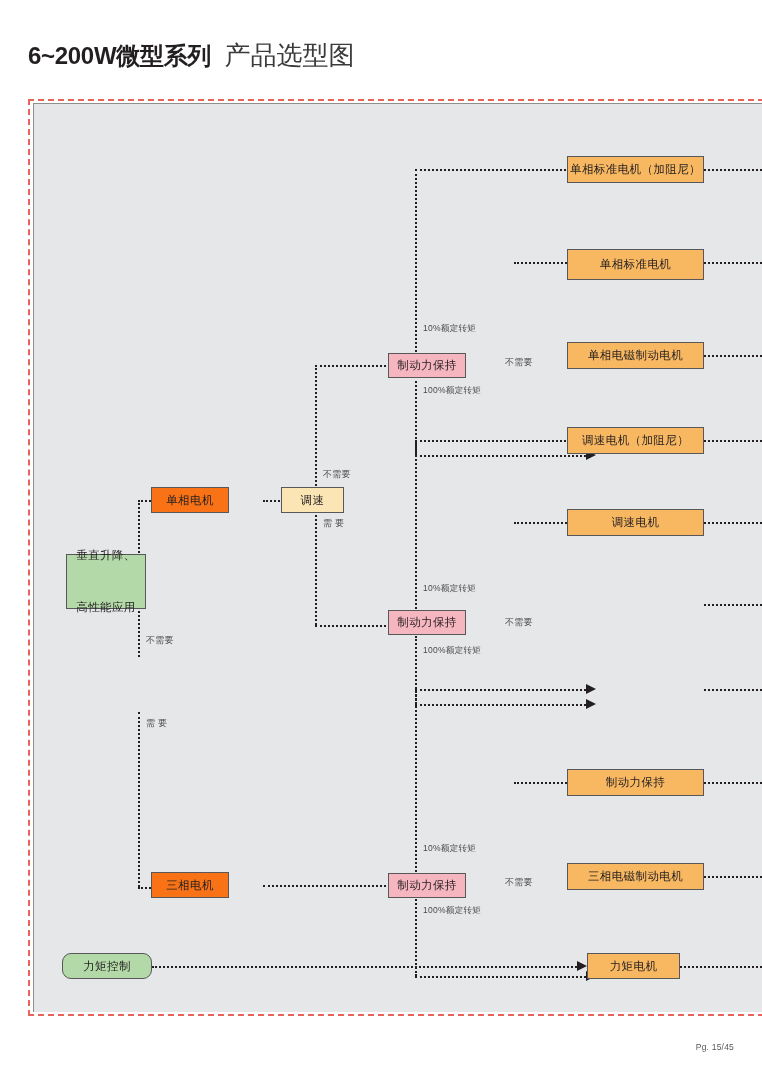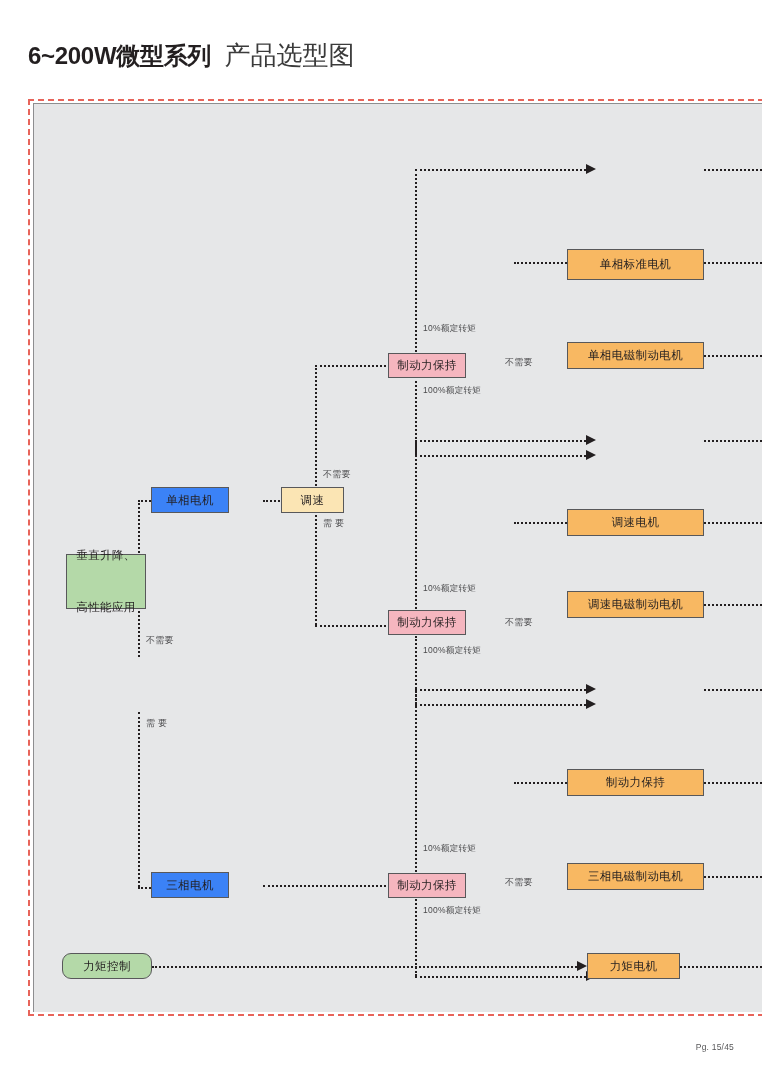--- a/index.html
+++ b/index.html
@@ -65,21 +65,21 @@
     display: flex;
     align-items: center;
     justify-content: center;
     text-align: center;
     font-size: 11.5px;
     color: #231f20;
     line-height: 1.45;
     letter-spacing: 0.4px;
   }
   .node.green  { background: #b4d9a8; }
-  .node.blue   { background: #3b82f6; }
+  .node.blue   { background: #f97316; }
   .node.cream  { background: #fbe5b4; }
   .node.pink   { background: #f5b6bf; }
   .node.orange { background: #f8b862; }
 
   
   .h-line {
     position: absolute;
     height: 0;
     border-top: 2px dotted #231f20;
   }
@@ -227,25 +227,26 @@
   <div class="node blue" style="left:117px; top:383px; width:78px; height:26px;">单相电机</div>
 
   <div class="node blue" style="left:117px; top:768px; width:78px; height:26px;">三相电机</div>
 
   <div class="node cream" style="left:247px; top:383px; width:63px; height:26px;">调速</div>
 
   <div class="node pink" style="left:354px; top:249px; width:78px; height:25px;">制动力保持</div>
   <div class="node pink" style="left:354px; top:506px; width:78px; height:25px;">制动力保持</div>
   <div class="node pink" style="left:354px; top:769px; width:78px; height:25px;">制动力保持</div>
 
+  <div class="node orange" style="left:533px; top:52px; width:137px; height:27px;">单相标准电机（加阻尼）</div>
   <div class="node orange" style="left:533px; top:145px; width:137px; height:31px;">单相标准电机</div>
   <div class="node orange" style="left:533px; top:238px; width:137px; height:27px;">单相电磁制动电机</div>
 
+  <div class="node orange" style="left:533px; top:323px; width:137px; height:27px;">调速电机（加阻尼）</div>
   <div class="node orange" style="left:533px; top:405px; width:137px; height:27px;">调速电机</div>
-  <div class="node orange" style="left:533px; top:487px; width:137px; height:27px;">调速电磁制动电机</div>
 
   <div class="node orange" style="left:533px; top:665px; width:137px; height:27px;">制动力保持</div>
   <div class="node orange" style="left:533px; top:759px; width:137px; height:27px;">三相电磁制动电机</div>
 
   <div class="node green" style="left:28px; top:849px; width:90px; height:26px;border-radius:9px;">力矩控制</div>
   <div class="node orange" style="left:553px; top:849px; width:93px; height:26px;">力矩电机</div>
 
 </div>
 
 <div id="page-footer">Pg. 15/45</div>

